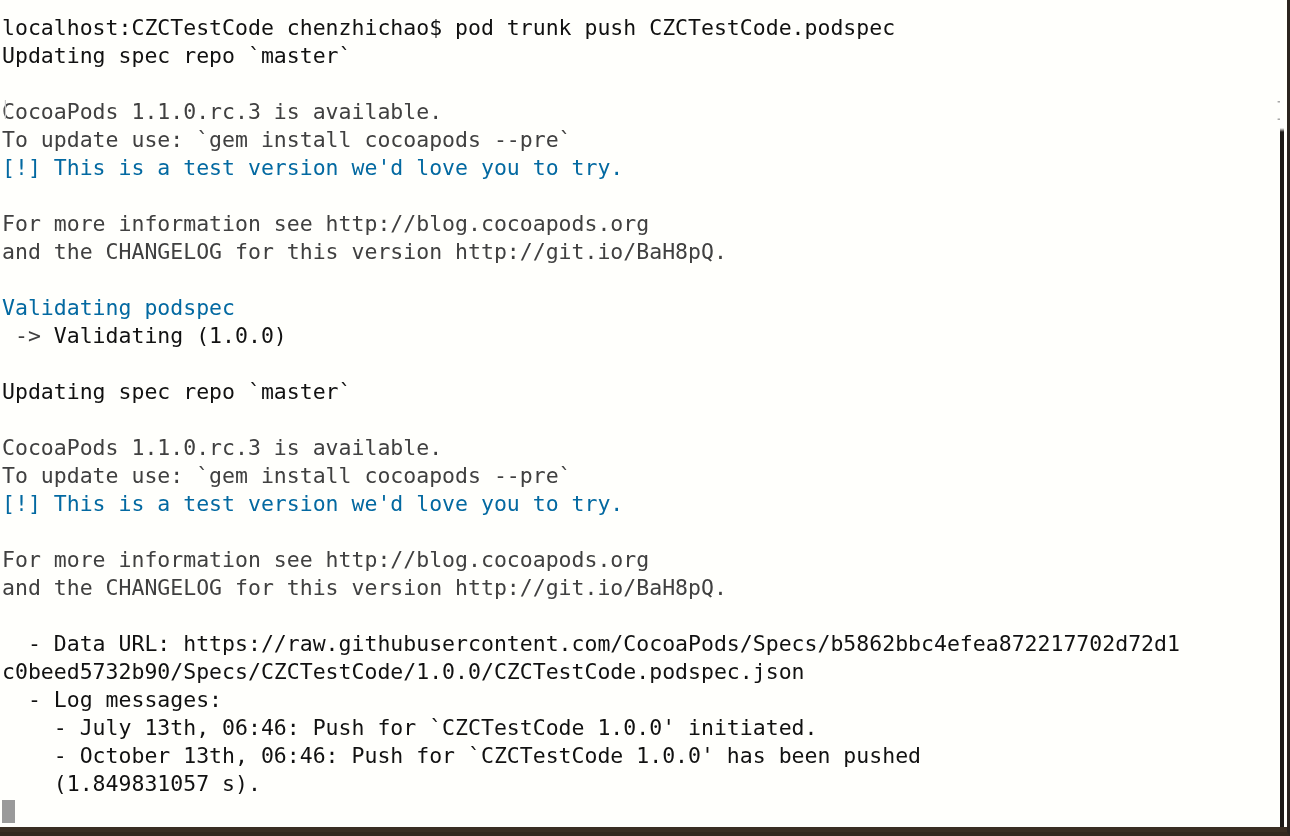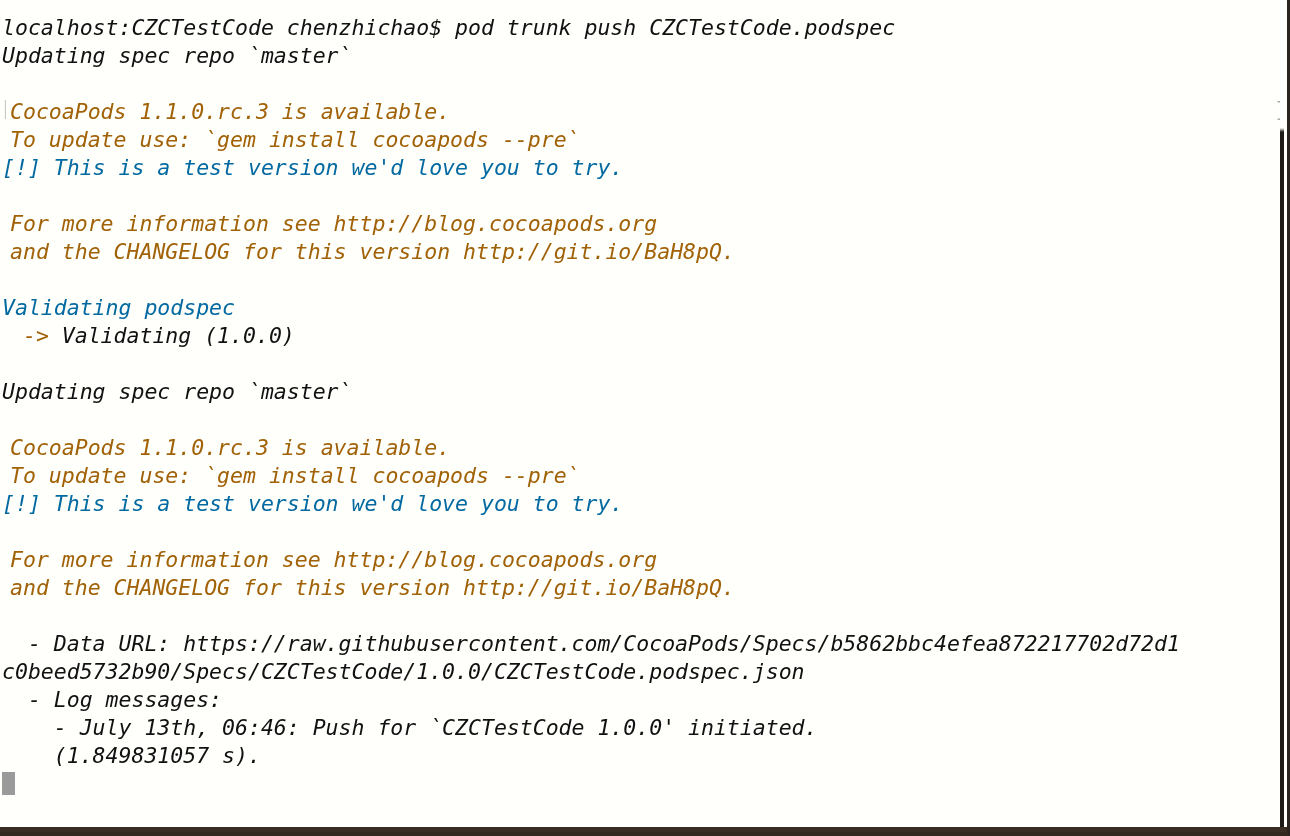--- a/index.html
+++ b/index.html
@@ -23,35 +23,34 @@
   }
   #terminal-screen {
     position: absolute;
     left: 0;
     top: 0;
     width: 1283px;
     height: 828px;
     padding: 14px 0 0 2px;
     box-sizing: border-box;
     overflow: hidden;
-    font-style: italic;
   }
   .line {
     height: 28px;
     line-height: 28px;
     font-size: 21.5px;
     letter-spacing: 0px;
     white-space: pre;
     color: #111111;
     font-family: "DejaVu Sans Mono", "Liberation Mono", monospace;
   }
   .line.blank { color: transparent; }
   .seg { white-space: pre; }
   .c-default { color: #111111; }
-  .c-green   { color: #a16207; margin-left: 8px; }
+  .c-green   { color: #404040; }
   .c-yellow  { color: #0369a1; }
 
   
   #paste-bracket-left {
     position: absolute;
     left: 0px;
     top: 97px;
     width: 6px;
     height: 24px;
     color: #c9c9c9;
@@ -124,20 +123,21 @@
         <div class="line"><span class="seg c-green">To update use: `gem install cocoapods --pre`</span></div>
         <div class="line"><span class="seg c-yellow">[!] This is a test version we'd love you to try.</span></div>
         <div class="line blank"><span class="seg c-default"> </span></div>
         <div class="line"><span class="seg c-green">For more information see http://blog.cocoapods.org</span></div>
         <div class="line"><span class="seg c-green">and the CHANGELOG for this version http://git.io/BaH8pQ.</span></div>
         <div class="line blank"><span class="seg c-default"> </span></div>
         <div class="line"><span class="seg c-default">  - Data URL: https://raw.githubusercontent.com/CocoaPods/Specs/b5862bbc4efea872217702d72d1</span></div>
         <div class="line"><span class="seg c-default">c0beed5732b90/Specs/CZCTestCode/1.0.0/CZCTestCode.podspec.json</span></div>
         <div class="line"><span class="seg c-default">  - Log messages:</span></div>
         <div class="line"><span class="seg c-default">    - July 13th, 06:46: Push for `CZCTestCode 1.0.0' initiated.</span></div>
+        <div class="line"><span class="seg c-default">    - October 13th, 06:46: Push for `CZCTestCode 1.0.0' has been pushed</span></div>
         <div class="line"><span class="seg c-default">    (1.849831057 s).</span></div>
       </div>
     <div class="line"><span id="cursor-block"></span></div>
   </div>
 
   <div id="paste-bracket-left">[</div>
   <div id="paste-bracket-right">]</div>
 
   <div id="window-right-edge"></div>
   <div id="window-bottom-edge"></div>

